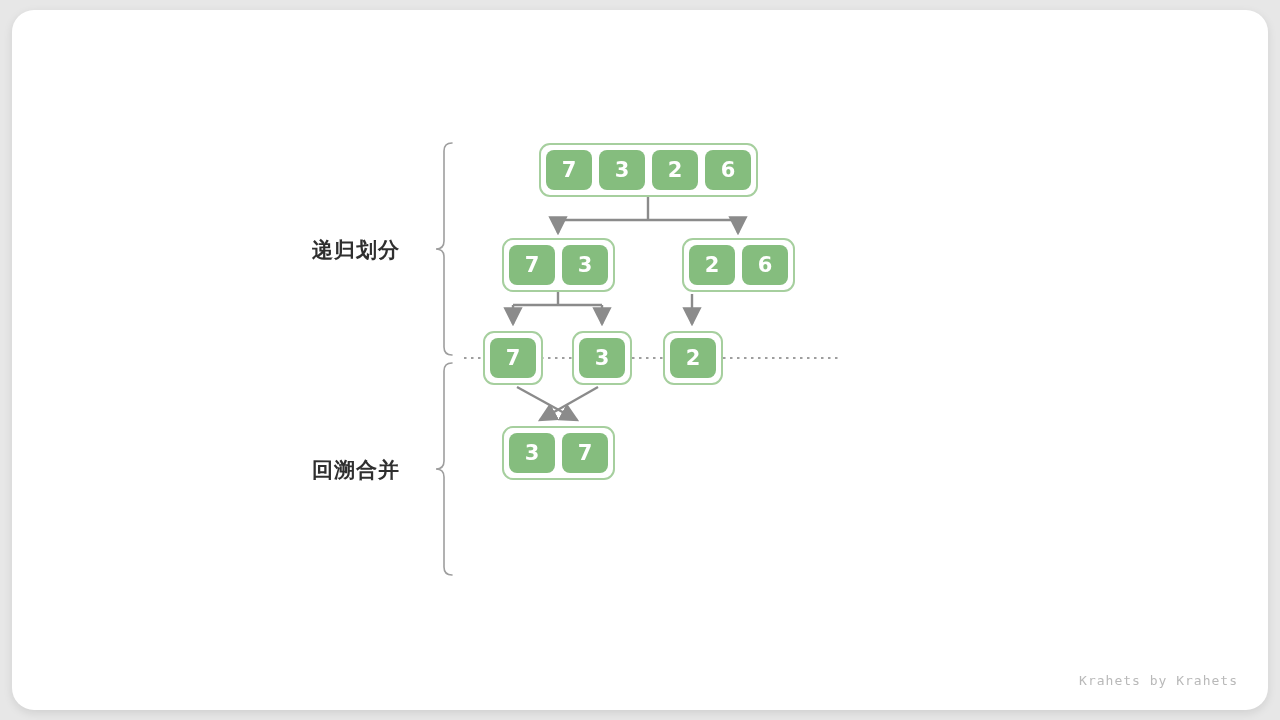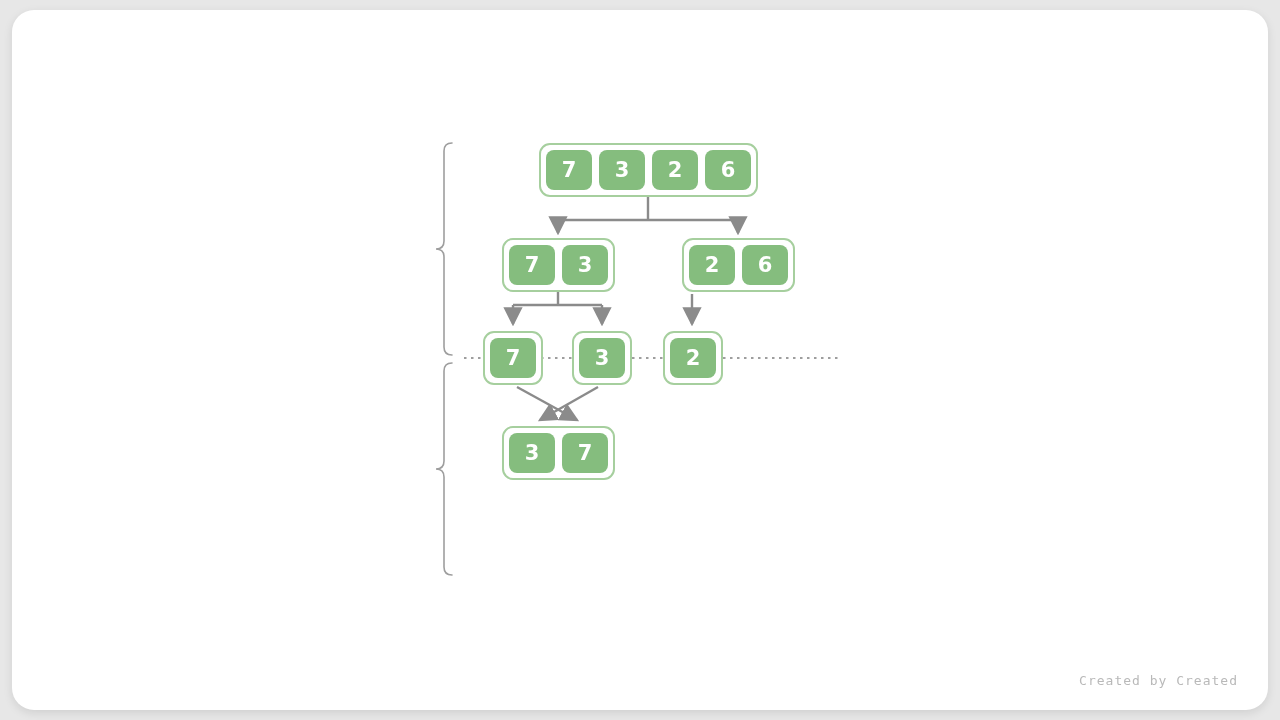--- a/index.html
+++ b/index.html
@@ -97,17 +97,19 @@
   </div>
   <div class="node" style="left:651px;top:321px;">
     <div class="cell">2</div>
   </div>
 
   <div class="node" style="left:490px;top:416px;">
     <div class="cell">3</div>
     <div class="cell">7</div>
   </div>
 
+  <div class="side-label" style="left:238px;top:226px;">递归划分</div>
+  <div class="side-label" style="left:238px;top:446px;">回溯合并</div>
 
 
-  <div class="watermark">Created by Created</div>
+  <div class="watermark">Krahets by Krahets</div>
 
 </div>
 
 </body></html>

